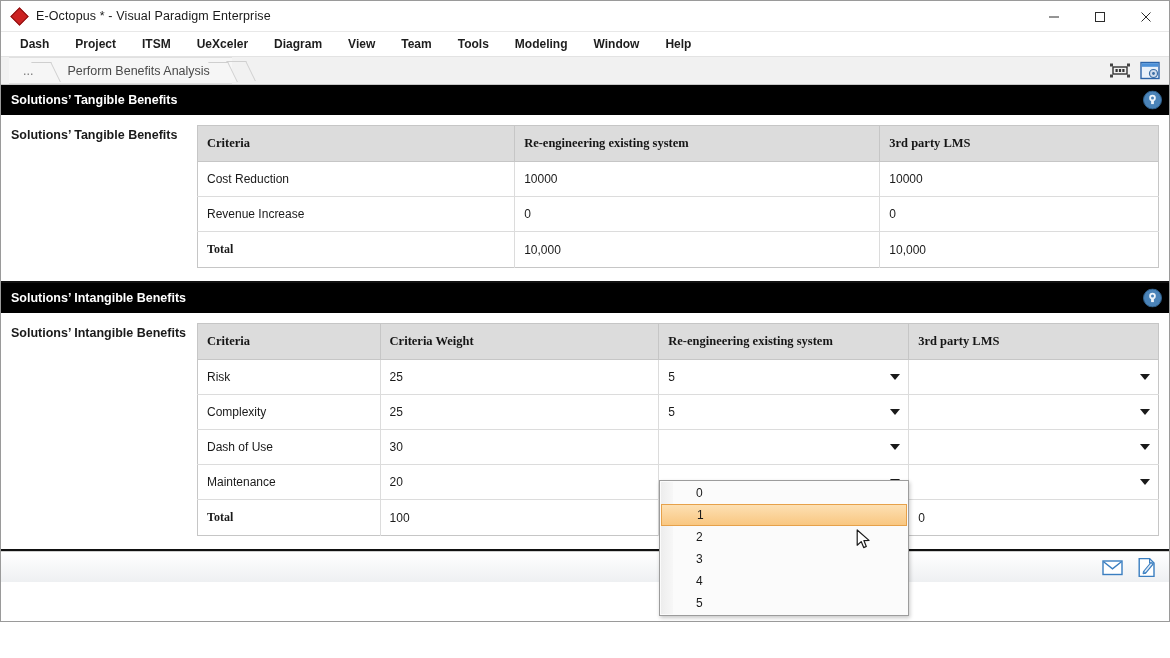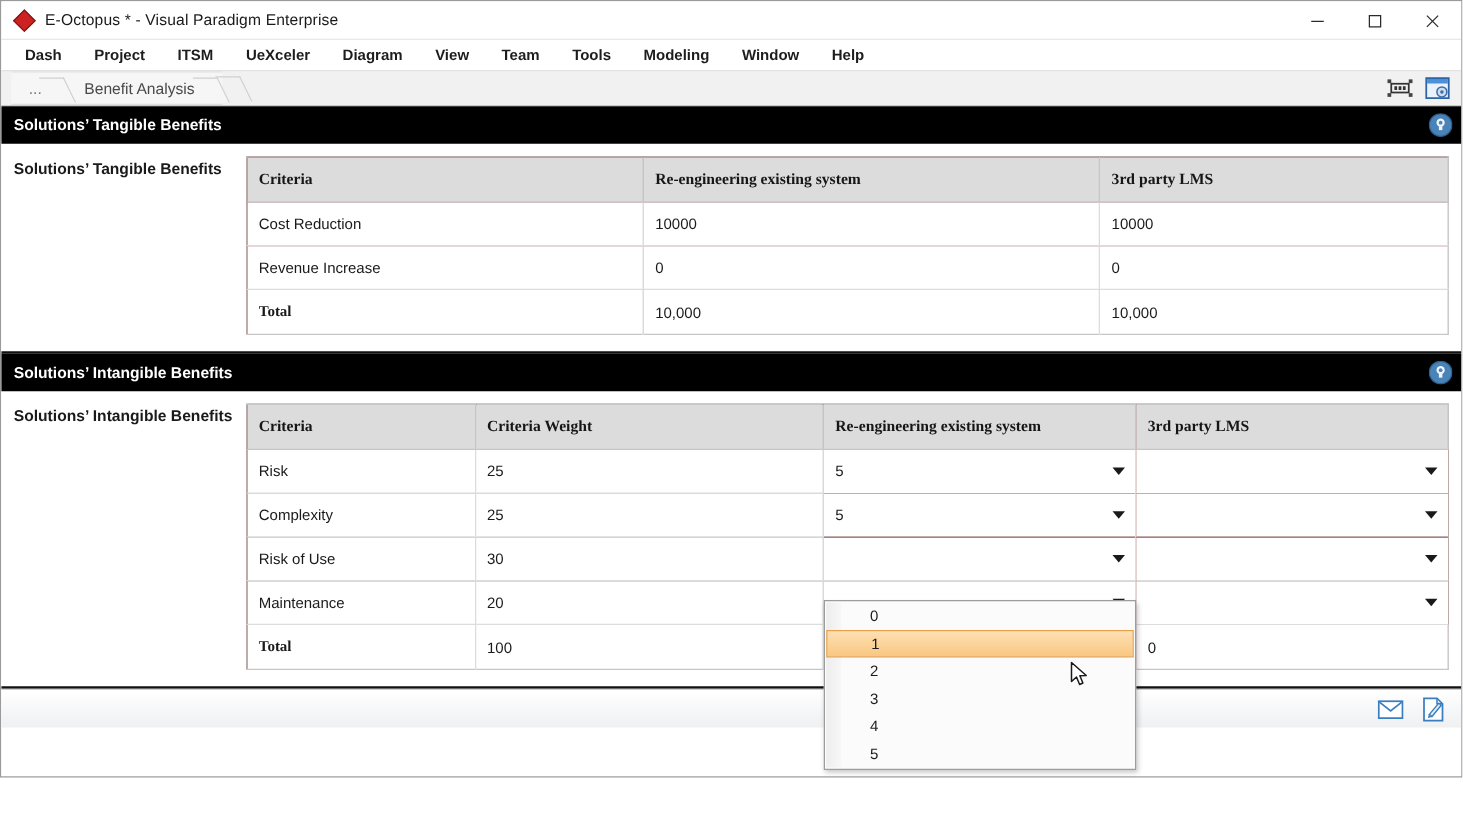--- a/index.html
+++ b/index.html
@@ -342,21 +342,21 @@
     <div class="menu-item">Modeling</div>
     <div class="menu-item">Window</div>
     <div class="menu-item">Help</div>
   </div>
 
   <div class="crumbbar">
     <div class="crumb">
       <span>...</span>
     </div>
     <div class="crumb">
-      <span>Benefit Analysis</span>
+      <span>Perform Benefits Analysis</span>
     </div>
     <div class="crumb-trail-end"></div>
 
     <div class="crumb-tools">
       <svg class="tool-ic" viewBox="0 0 22 21">
         <rect x="4" y="7" width="14" height="7" fill="none" stroke="#333" stroke-width="1.4"></rect>
         <rect x="6.5" y="9" width="2.2" height="3" fill="#333"></rect>
         <rect x="9.9" y="9" width="2.2" height="3" fill="#333"></rect>
         <rect x="13.3" y="9" width="2.2" height="3" fill="#333"></rect>
         <rect x="1" y="3.5" width="3" height="3" fill="#444"></rect>
@@ -458,21 +458,21 @@
               <td class="sel">
                 <span>5</span>
                 <span class="caret"></span>
               </td>
               <td class="sel">
                 <span></span>
                 <span class="caret"></span>
               </td>
             </tr>
             <tr>
-              <td>Risk of Use</td>
+              <td>Dash of Use</td>
               <td>30</td>
               <td class="sel">
                 <span></span>
                 <span class="caret"></span>
               </td>
               <td class="sel">
                 <span></span>
                 <span class="caret"></span>
               </td>
             </tr>

